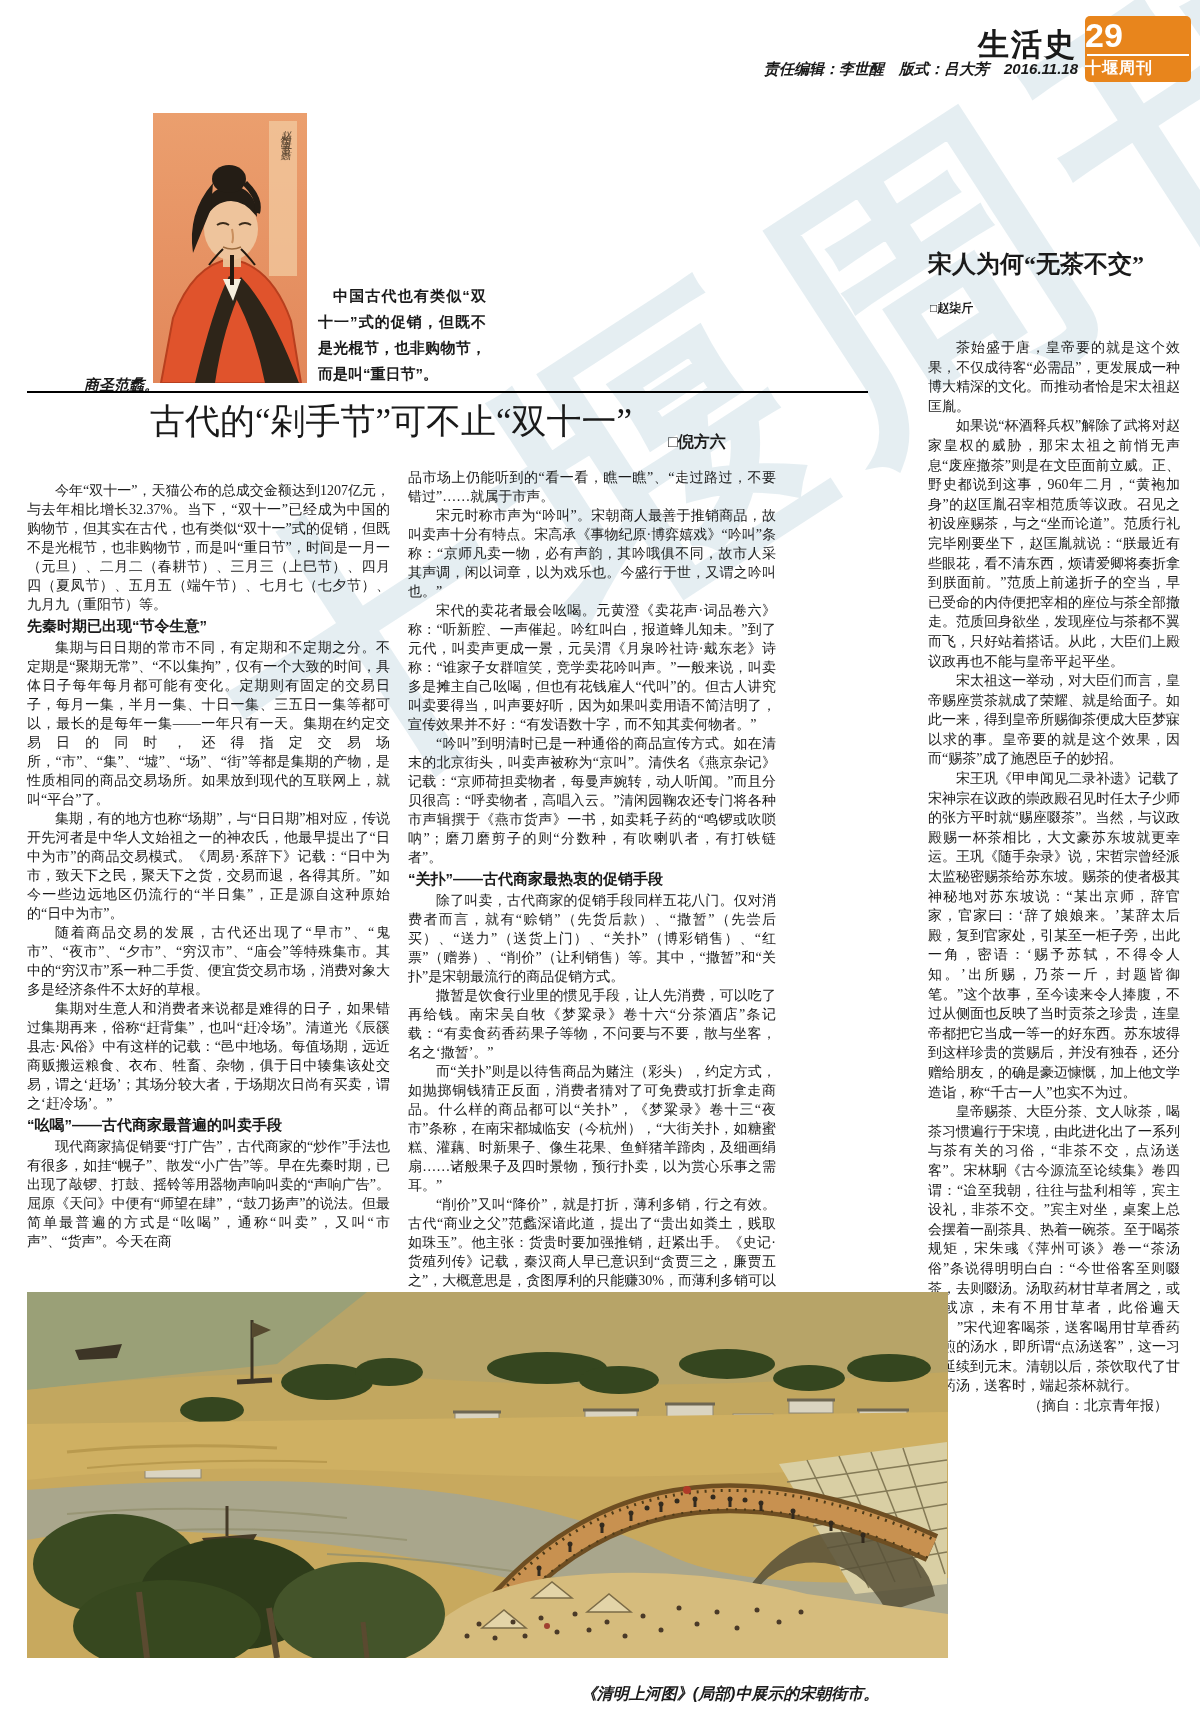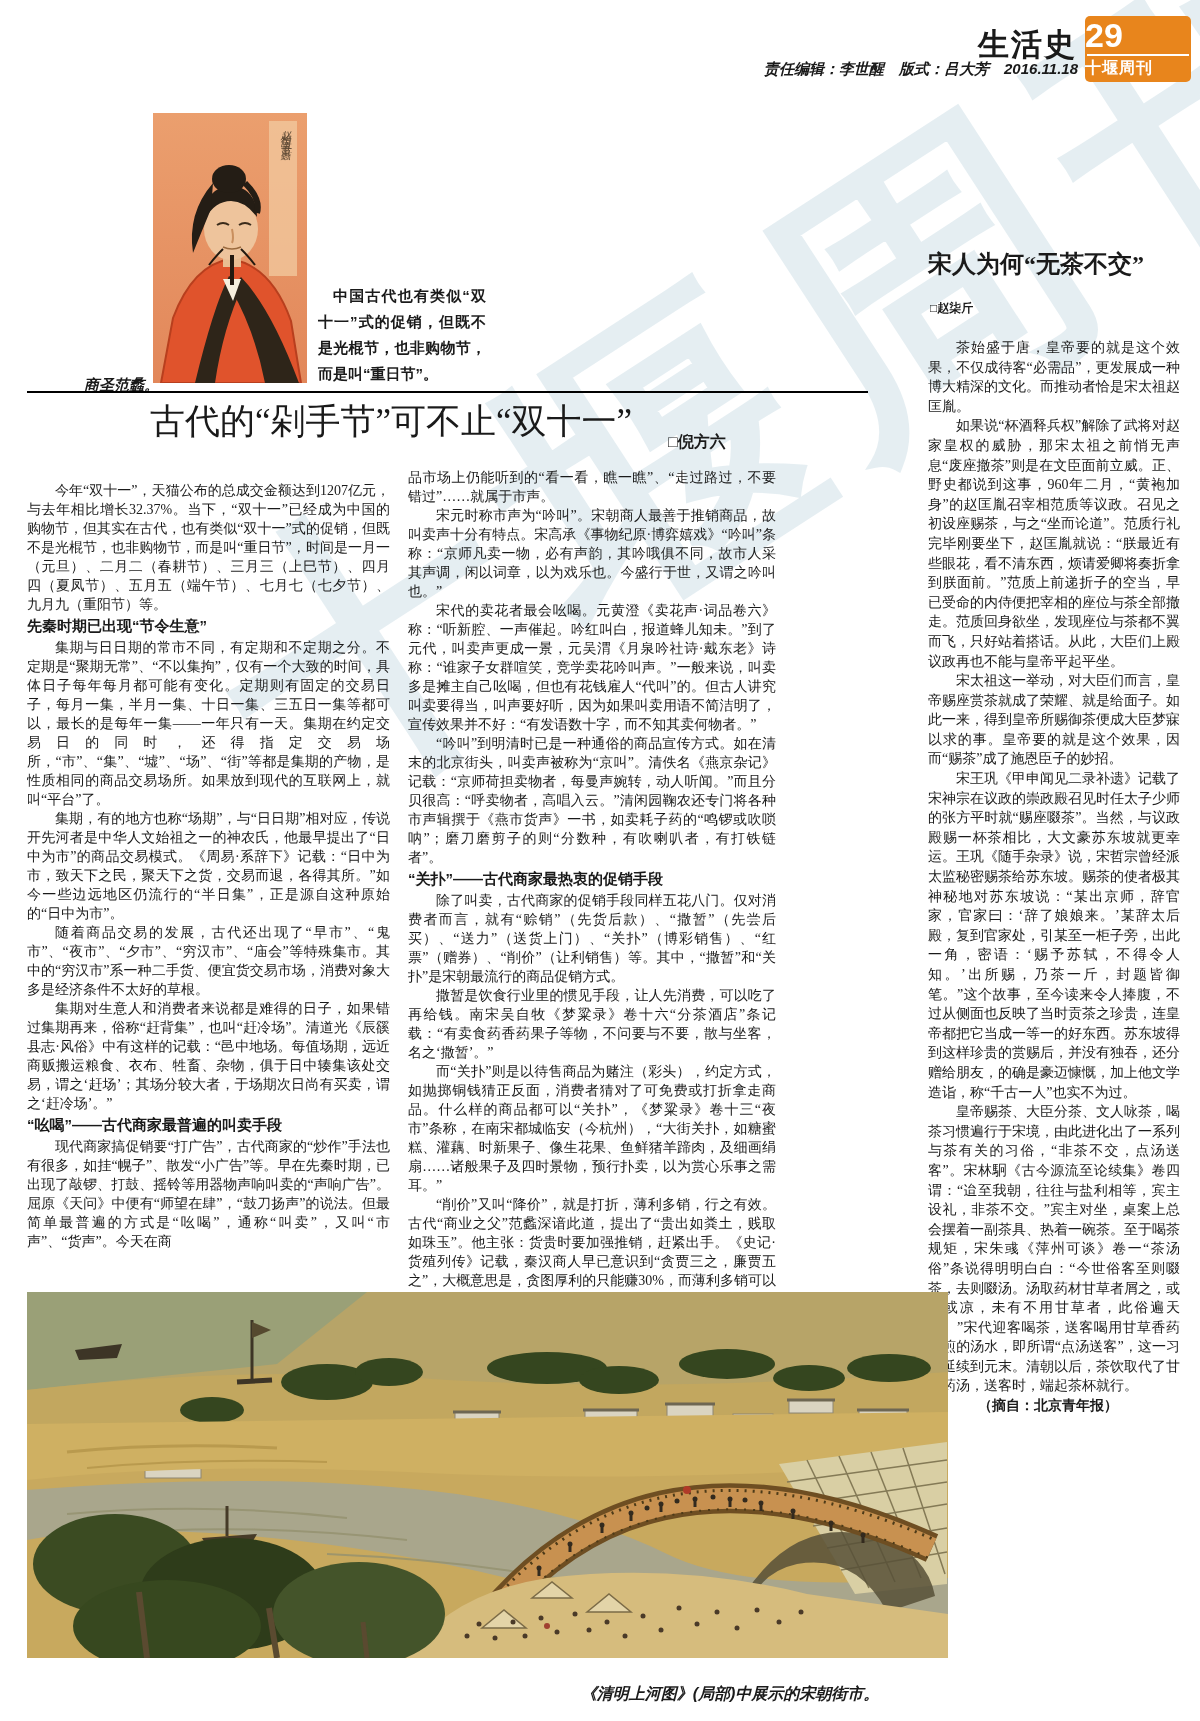--- a/index.html
+++ b/index.html
@@ -37,21 +37,21 @@
   #main-author{left:668px;top:432px;font-size:16px;font-weight:bold;
      font-family:"Liberation Sans","DejaVu Sans",sans-serif;}
   .col{font-size:14px;line-height:19px;text-align:justify;overflow:hidden;}
   #col1{left:27px;top:468px;width:363px;height:808px;margin-top:13px;}
   #col2{left:408px;top:468px;width:368px;height:824px;}
   .par{margin:0;}
   .par.p{text-indent:2em;}
   .par.pc{text-indent:0;}
   .par.h{font-weight:bold;text-align:left;text-indent:0;font-size:15px;line-height:24px;
      font-family:"Liberation Sans","DejaVu Sans",sans-serif;}
-  .par.attr{font-weight:bold;text-align:center;padding-right:12px;
+  .par.attr{font-weight:normal;text-align:right;padding-right:12px;
      font-family:"Liberation Sans","DejaVu Sans",sans-serif;}
   
   #right-title{left:928px;top:248px;width:252px;font-size:24px;font-weight:bold;white-space:nowrap;}
   #right-author{left:930px;top:300px;font-size:12px;font-weight:bold;
      font-family:"Liberation Sans","DejaVu Sans",sans-serif;}
   #rcol{left:928px;top:338px;width:252px;height:1140px;font-size:14px;line-height:19.6px;}
   
   #painting{left:27px;top:1292px;width:921px;height:366px;}
   #painting svg{display:block;}
   #painting-caption{left:540px;top:1684px;width:380px;text-align:center;font-size:16px;

